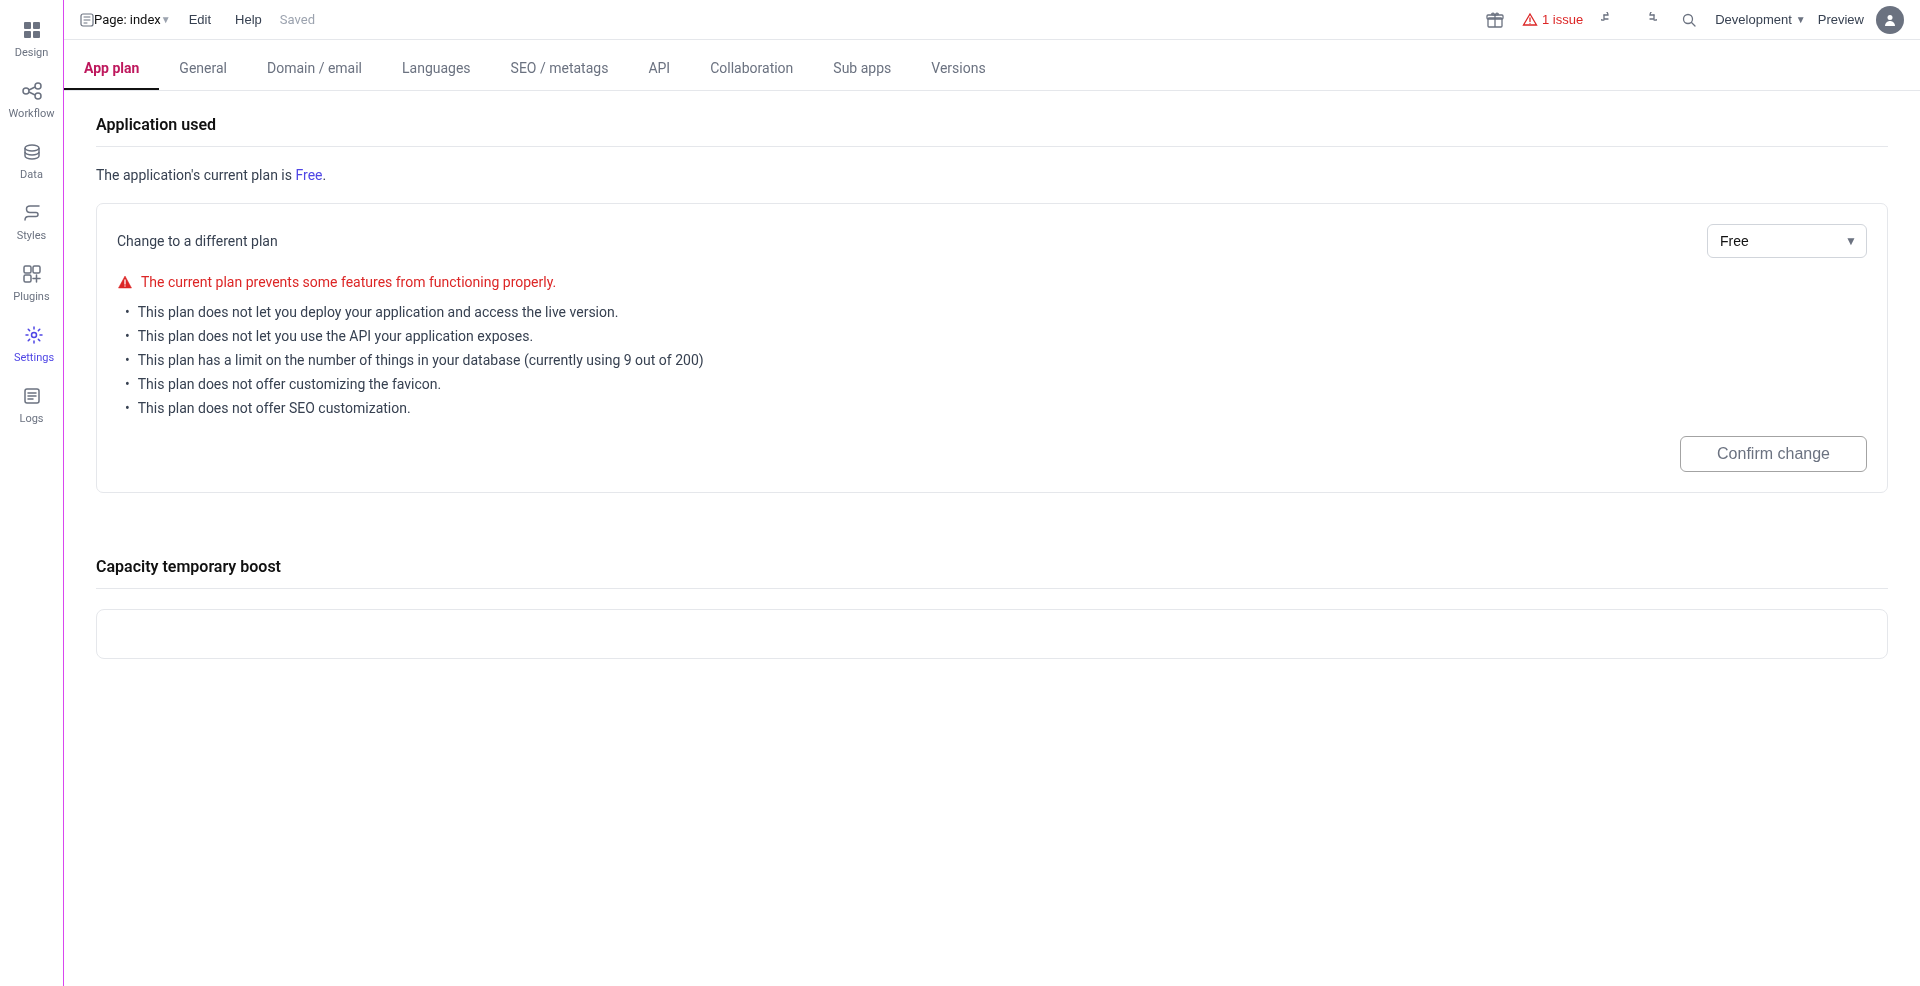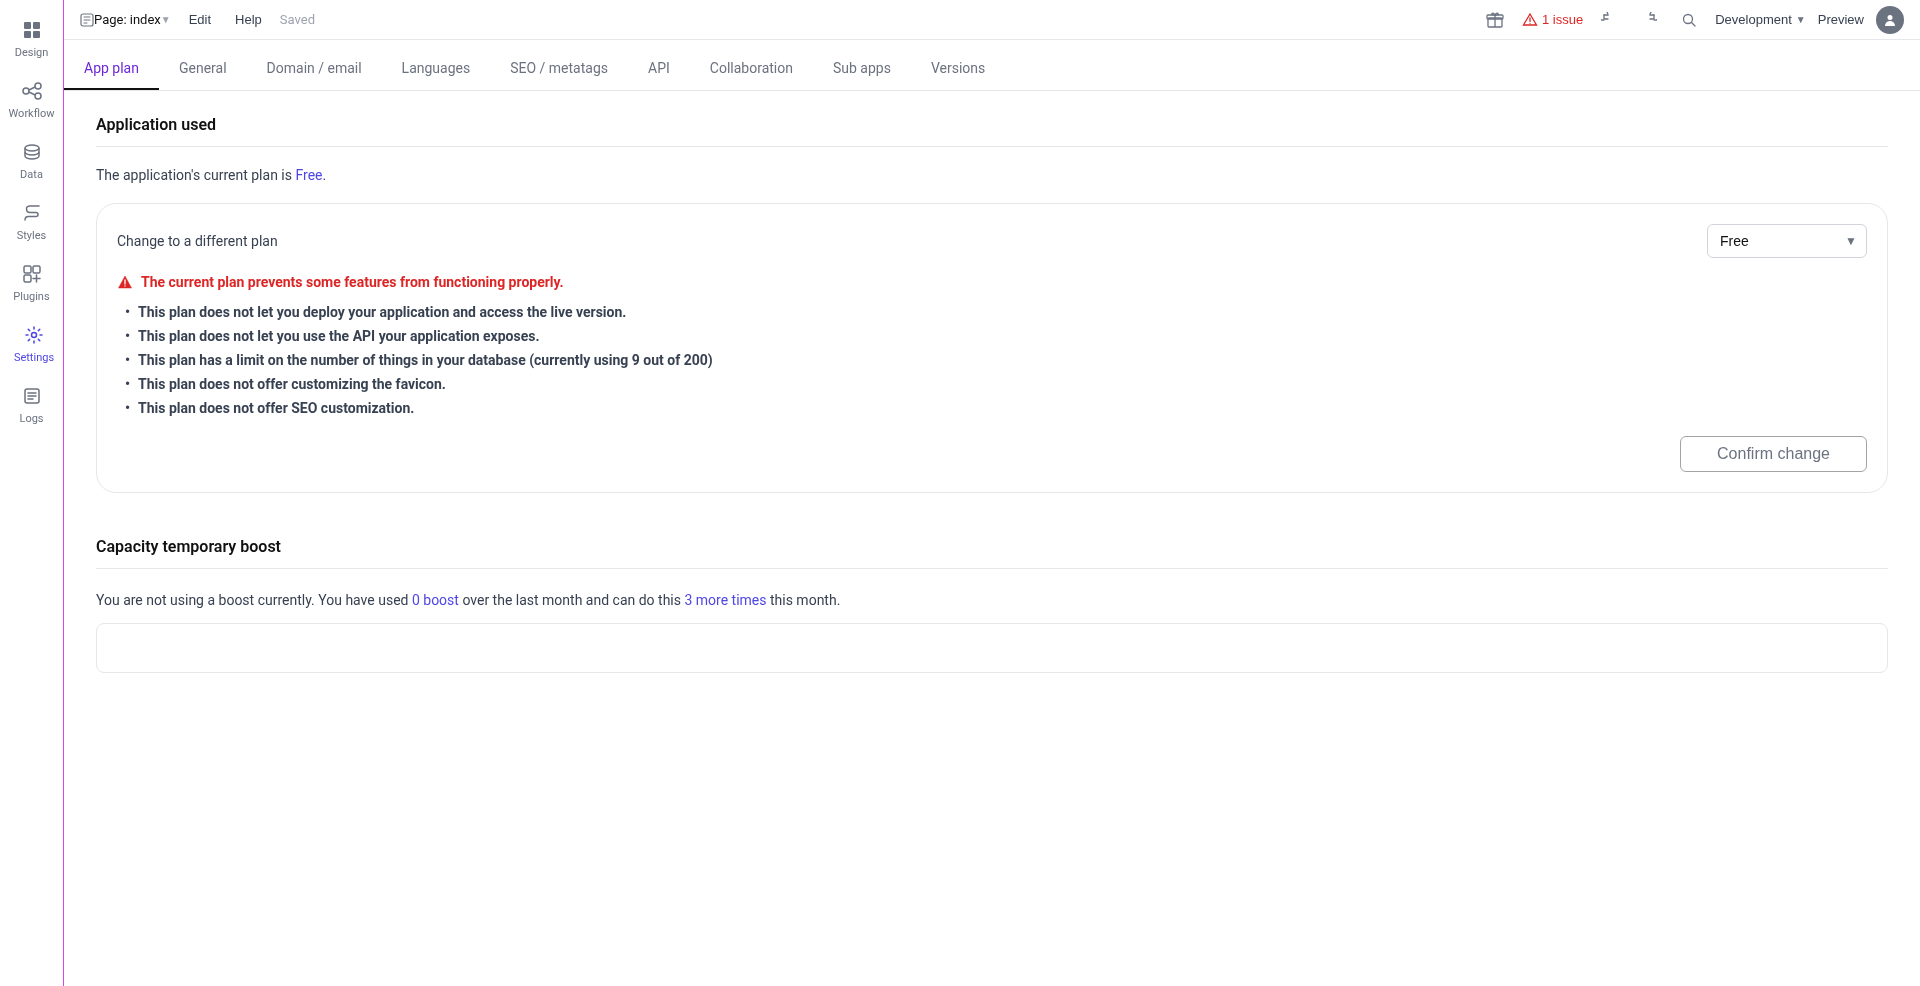--- a/index.html
+++ b/index.html
@@ -130,23 +130,23 @@
     }
     .tab {
       padding: 12px 20px;
       font-size: 14px;
       color: #6b7280;
       cursor: pointer;
       border-bottom: 2px solid transparent;
       white-space: nowrap;
     }
     .tab.active {
-      color: #6d28d9;
+      color: #be185d;
       border-bottom: 2px solid #111;
-      font-weight: 400;
+      font-weight: 700;
     }
 
     
     .section-title {
       font-size: 16px;
       font-weight: 600;
       color: #111;
       padding: 24px 0 12px 0;
       border-bottom: 1px solid #e5e7eb;
       margin-bottom: 20px;
@@ -157,23 +157,23 @@
       margin-bottom: 20px;
     }
     .plan-text a, .plan-link {
       color: #4f46e5;
       text-decoration: none;
     }
 
     
     .plan-card {
       border: 1px solid #e5e7eb;
-      border-radius: 20px;
+      border-radius: 7px;
       padding: 20px;
-      margin-bottom: 20px;
+      margin-bottom: 40px;
     }
     .plan-card-header {
       display: flex;
       align-items: center;
       justify-content: space-between;
       margin-bottom: 16px;
     }
     .plan-card-label {
       font-size: 14px;
       color: #374151;
@@ -199,21 +199,20 @@
       top: 50%;
       transform: translateY(-50%);
       pointer-events: none;
       color: #6b7280;
       font-size: 12px;
     }
 
     
     .warning-box {
       margin-bottom: 16px;
-      font-weight: bold;
     }
     .warning-title {
       display: flex;
       align-items: center;
       gap: 8px;
       color: #dc2626;
       font-size: 14px;
       margin-bottom: 10px;
     }
     .warning-icon { color: #dc2626; font-size: 14px; }
@@ -493,19 +492,16 @@
       </div>
 
       <div class="plan-card-footer">
         <button class="confirm-btn">Confirm change</button>
       </div>
     </div>
 
     <div class="section-title">Capacity temporary boost</div>
 
 
-    <p class="capacity-text">
-      <span>You are not using a boost currently. You have used </span><a href="#" class="capacity-link">0 boost</a><span> over the last month and can do this </span><a href="#" class="capacity-link">3 more times</a><span> this month.</span>
-    </p>
 
     <div style="border:1px solid #e5e7eb; border-radius:8px; height:50px; margin-top:12px;"></div>
   </div>
 </div>
 
 </body></html>

